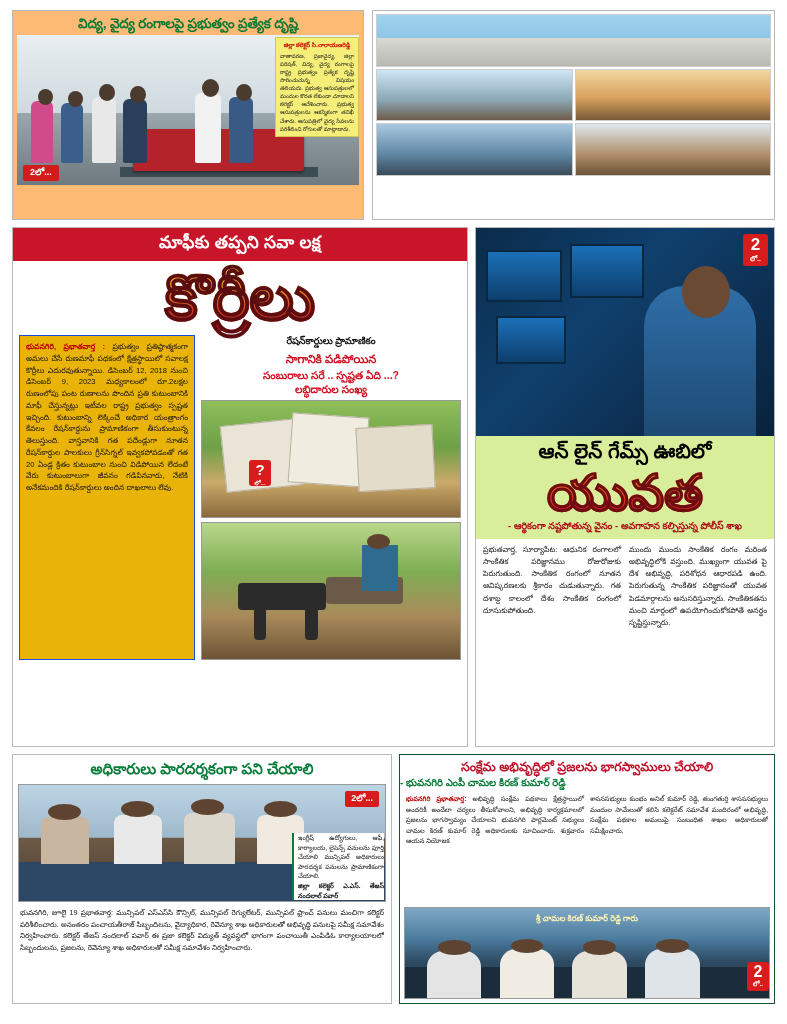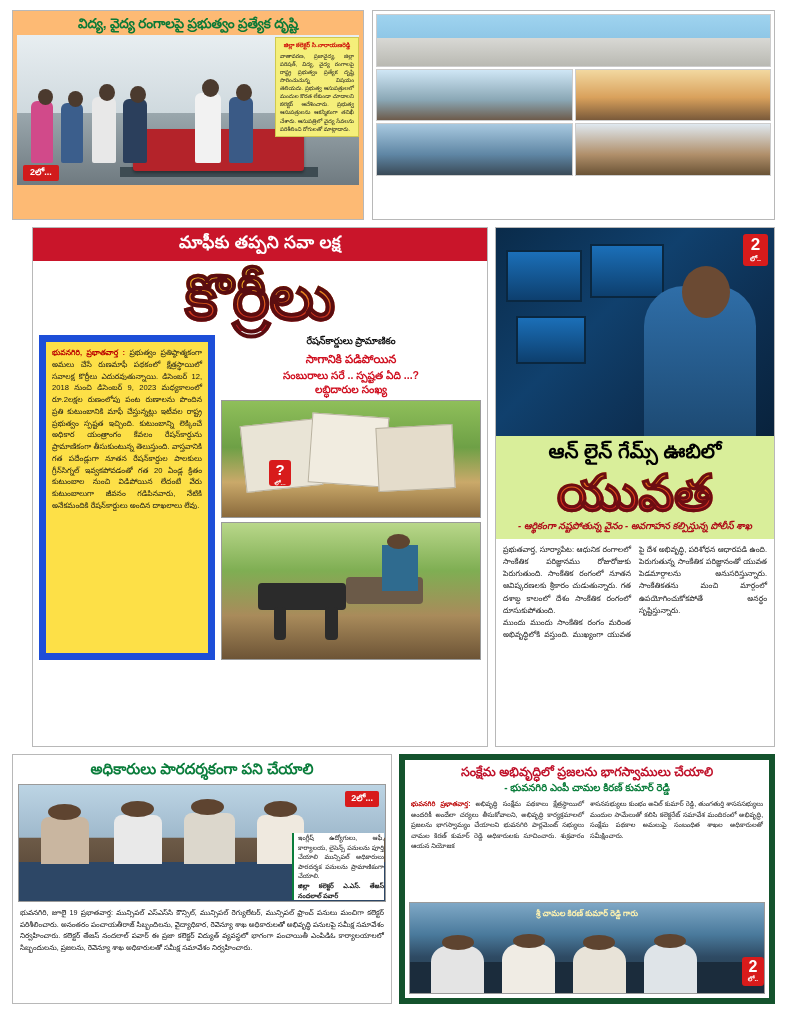--- a/index.html
+++ b/index.html
@@ -71,35 +71,35 @@
   .t3 { background:linear-gradient(180deg,#f2d8a0,#d9a15c 55%,#7a5a3a); }
   .t4 { background:linear-gradient(180deg,#a8c9e0,#5f86a4 60%,#3a4a57); }
   .t5 { background:linear-gradient(180deg,#dfe8ef,#b08f6a 60%,#6a5336); }
   .mh-bottom {
     border-top:2px solid #1a1a1a; display:flex; justify-content:space-between; align-items:center;
     padding:5px 12px; font-weight:bold; font-size:14px; color:#111;
   }
 
   
   .main-row { display:flex; gap:7px; margin-top:7px; height:520px; }
-  .main-left { width:456px; border:1px solid #b8b8b8; position:relative; background:#fff;margin-left:20px; }
+  .main-left { width:456px; border:1px solid #b8b8b8; position:relative; background:#fff; }
   .ml-kicker {
     background:#c9152a; color:#fff; text-align:center; font-weight:bold; font-size:17px;
     padding:5px 4px; letter-spacing:.3px;
   }
   .ml-bigword {
     text-align:center; font-size:62px; font-weight:bold; line-height:1;
     font-family:"Liberation Serif", serif; padding:6px 0 2px;
     background:linear-gradient(180deg,#f6d93a 0%, #f0a41c 35%, #d9411d 70%, #b3102a 100%);
     -webkit-background-clip:text; background-clip:text; color:transparent;
     -webkit-text-stroke:2px #5b0d10;
   }
   .ml-body { display:flex; padding:4px 6px 6px; gap:6px; }
   .ml-col-yellow {
-    width:176px; background:#fde047; border:7px solid #1d4ed8; padding:5px 6px;
+    width:176px; background:#eab308; border:1px solid #1d4ed8; padding:5px 6px;
     font-size:7.6px; line-height:1.55; text-align:justify; color:#151515;
   }
   .ml-col-yellow .lead-in { color:#b00; font-weight:bold; }
   .ml-col-right { flex:1; }
   .ml-redline {
     color:#d01020; font-weight:bold; font-size:11.5px; text-align:center; line-height:1.35; margin-bottom:4px;
   }
   .ml-redline .sm { display:block; font-size:10.5px; }
   .ml-subtitle { color:#111; font-weight:bold; font-size:9.5px; text-align:center; margin-bottom:3px;}
   .ml-photo {
@@ -130,42 +130,42 @@
   .mr-green {
     background:#d9ee9a; text-align:center; padding:4px 4px 2px;
   }
   .mr-green .l1 { color:#000000; font-weight:bold; font-size:20px; }
   .mr-green .l2 {
     font-size:50px; font-weight:bold; line-height:1;
     background:linear-gradient(180deg,#f3b21b,#e03a1c 60%,#b6102a);
     -webkit-background-clip:text; background-clip:text; color:transparent;
     -webkit-text-stroke:1.5px #6d0d12; font-family:"Liberation Serif", serif;
   }
-  .mr-green .l3 { color:#b00c18; font-weight:bold; font-size:9.5px; padding:2px 4px 3px;font-style:italic; }
+  .mr-green .l3 { color:#b00c18; font-weight:bold; font-size:9.5px; padding:2px 4px 3px; }
   .mr-body {
     padding:5px 7px; font-size:7.6px; line-height:1.6; text-align:justify; columns:2; column-gap:8px; color:#141414;
   }
 
   
   .bottom-row { display:flex; gap:7px; margin-top:7px; height:250px; }
   .bl { width:380px; border:1px solid #b8b8b8; position:relative; background:#fff; }
   .bl-head { color:#0a7d3b; font-weight:bold; font-size:15px; text-align:center; padding:5px 2px 3px; }
   .bl-photo { height:118px; margin:0 5px; position:relative; overflow:hidden; border:1px solid #9a9a9a;
     background:linear-gradient(180deg,#bcd4e4 0%, #9fb9cc 45%, #6d5a47 46%, #4b3d2f 100%); }
   .bl-table { position:absolute; left:0; right:0; bottom:0; height:34%; background:#2d4766; }
   .bl-chip { position:absolute; right:6px; top:6px; background:#d81b1b; color:#fff; font-size:9px; font-weight:bold; padding:2px 6px; border-radius:2px; }
   .bl-side {
     position:absolute; right:7px; top:78px; width:92px; background:#fff; font-size:6.4px;
     line-height:1.5; text-align:justify; color:#111; border-left:2px solid #0a7d3b; padding-left:4px;
   }
   .bl-body { padding:5px 7px; font-size:7.2px; line-height:1.6; text-align:justify; }
 
-  .br { flex:1; border:6px solid #14532d; position:relative; background:#fff; }
+  .br { flex:1; border:1px solid #14532d; position:relative; background:#fff; }
   .br-head { color:#c0112a; font-weight:bold; font-size:12.5px; text-align:center; padding:5px 3px 2px; line-height:1.2;}
-  .br-sub { color:#0a7d3b; font-weight:bold; font-size:10px; text-align:center; padding-bottom:3px; }
+  .br-sub { color:#0a7d3b; font-weight:bold; font-size:10px; text-align:left; padding-bottom:3px; }
   .br-cols { display:flex; gap:6px; padding:0 6px; }
   .br-col { flex:1; font-size:6.6px; line-height:1.6; text-align:justify; color:#141414; }
   .br-col .lead-in { color:#b00; font-weight:bold; }
   .br-photo {
     position:absolute; left:4px; right:4px; bottom:4px; height:92px; overflow:hidden; border:1px solid #9a9a9a;
     background:linear-gradient(180deg,#7fa8c6 0%, #4a7a9c 35%, #2e4a63 60%, #23384b 100%);
   }
   .br-banner { position:absolute; left:0; right:0; top:6px; text-align:center; color:#fff3b0; font-size:8px; font-weight:bold; }
   .br-badge { position:absolute; right:5px; top:26px; background:#d81b1b; color:#fff; font-weight:bold; font-size:16px; border-radius:3px; padding:2px 6px 4px; text-align:center; line-height:1;}
   .br-badge small { display:block; font-size:6.5px; margin-top:1px; }

